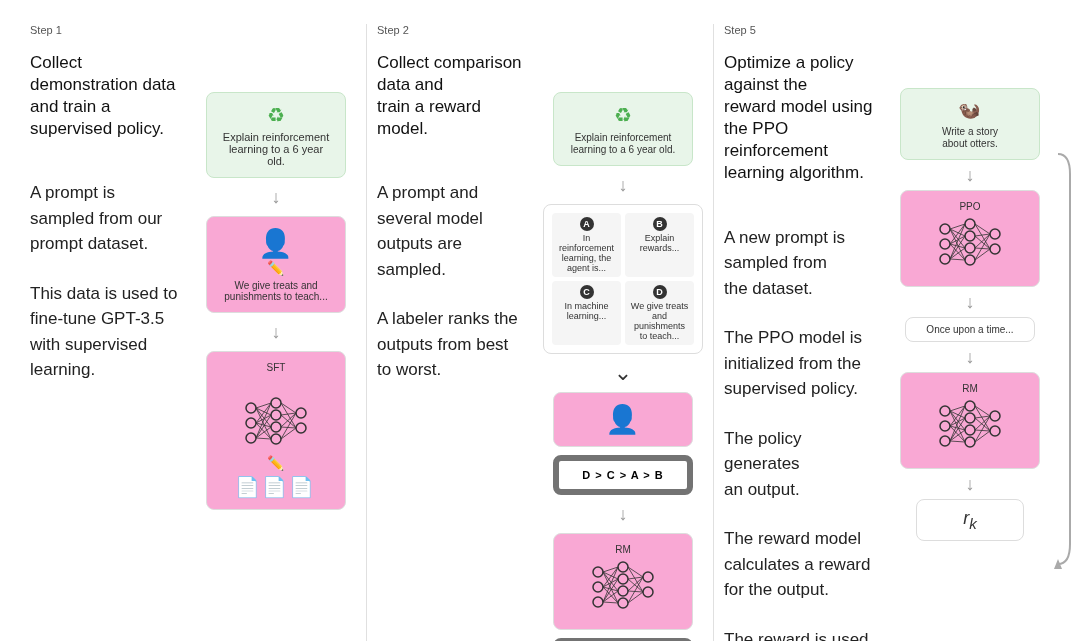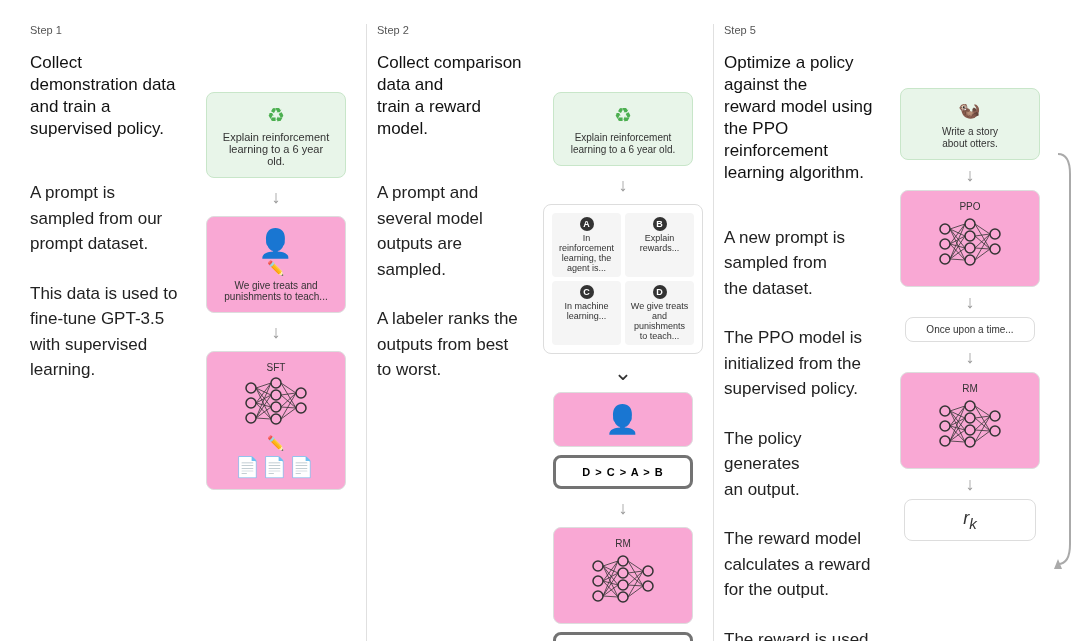--- a/index.html
+++ b/index.html
@@ -136,21 +136,21 @@
       border-radius: 50%;
       width: 14px;
       height: 14px;
       line-height: 14px;
       font-size: 9px;
       font-weight: bold;
       margin-bottom: 2px;
     }
     .rank-badge {
       background: #fff;
-      border: 3px solid #737373;
+      border: 6px solid #737373;
       border-radius: 8px;
       padding: 8px 12px;
       font-size: 11px;
       font-weight: bold;
       text-align: center;
       width: 140px;
       letter-spacing: 1px;
     }
     .step3-visual {
       display: flex;
@@ -170,21 +170,21 @@
       width: 130px;
     }
     .rk-box {
       background: #fff;
       border: 1px solid #ddd;
       border-radius: 8px;
       padding: 8px 16px;
       font-size: 18px;
       font-style: italic;
       color: #333;
-      width: 132px;
+      width: 108px;
       text-align: center;
     }
   </style>
 </head>
 <body>
 
 <div class="main-container">
 
   <div class="step-col">
     <div class="step-text-col">
@@ -205,21 +205,21 @@
       <div class="arrow-down">↓</div>
 
       <div class="white-box">
         <span class="person-icon">👤</span>
         <span class="edit-icon">✏️</span>
         <div style="font-size:10px; margin-top:4px;">We give treats and<br>punishments to teach...</div>
       </div>
       <div class="arrow-down">↓</div>
 
       <div class="white-box">
-        <div style="font-size:10px;margin-bottom:0;">SFT</div>
+        <div style="font-size:10px;margin-bottom:20px;">SFT</div>
         <svg class="neural-net-svg" viewBox="0 0 70 60">
 
           <circle cx="10" cy="15" r="5" fill="none" stroke="#333" stroke-width="1.5"></circle>
           <circle cx="10" cy="30" r="5" fill="none" stroke="#333" stroke-width="1.5"></circle>
           <circle cx="10" cy="45" r="5" fill="none" stroke="#333" stroke-width="1.5"></circle>
           <circle cx="35" cy="10" r="5" fill="none" stroke="#333" stroke-width="1.5"></circle>
           <circle cx="35" cy="22" r="5" fill="none" stroke="#333" stroke-width="1.5"></circle>
           <circle cx="35" cy="34" r="5" fill="none" stroke="#333" stroke-width="1.5"></circle>
           <circle cx="35" cy="46" r="5" fill="none" stroke="#333" stroke-width="1.5"></circle>
           <circle cx="60" cy="20" r="5" fill="none" stroke="#333" stroke-width="1.5"></circle>

